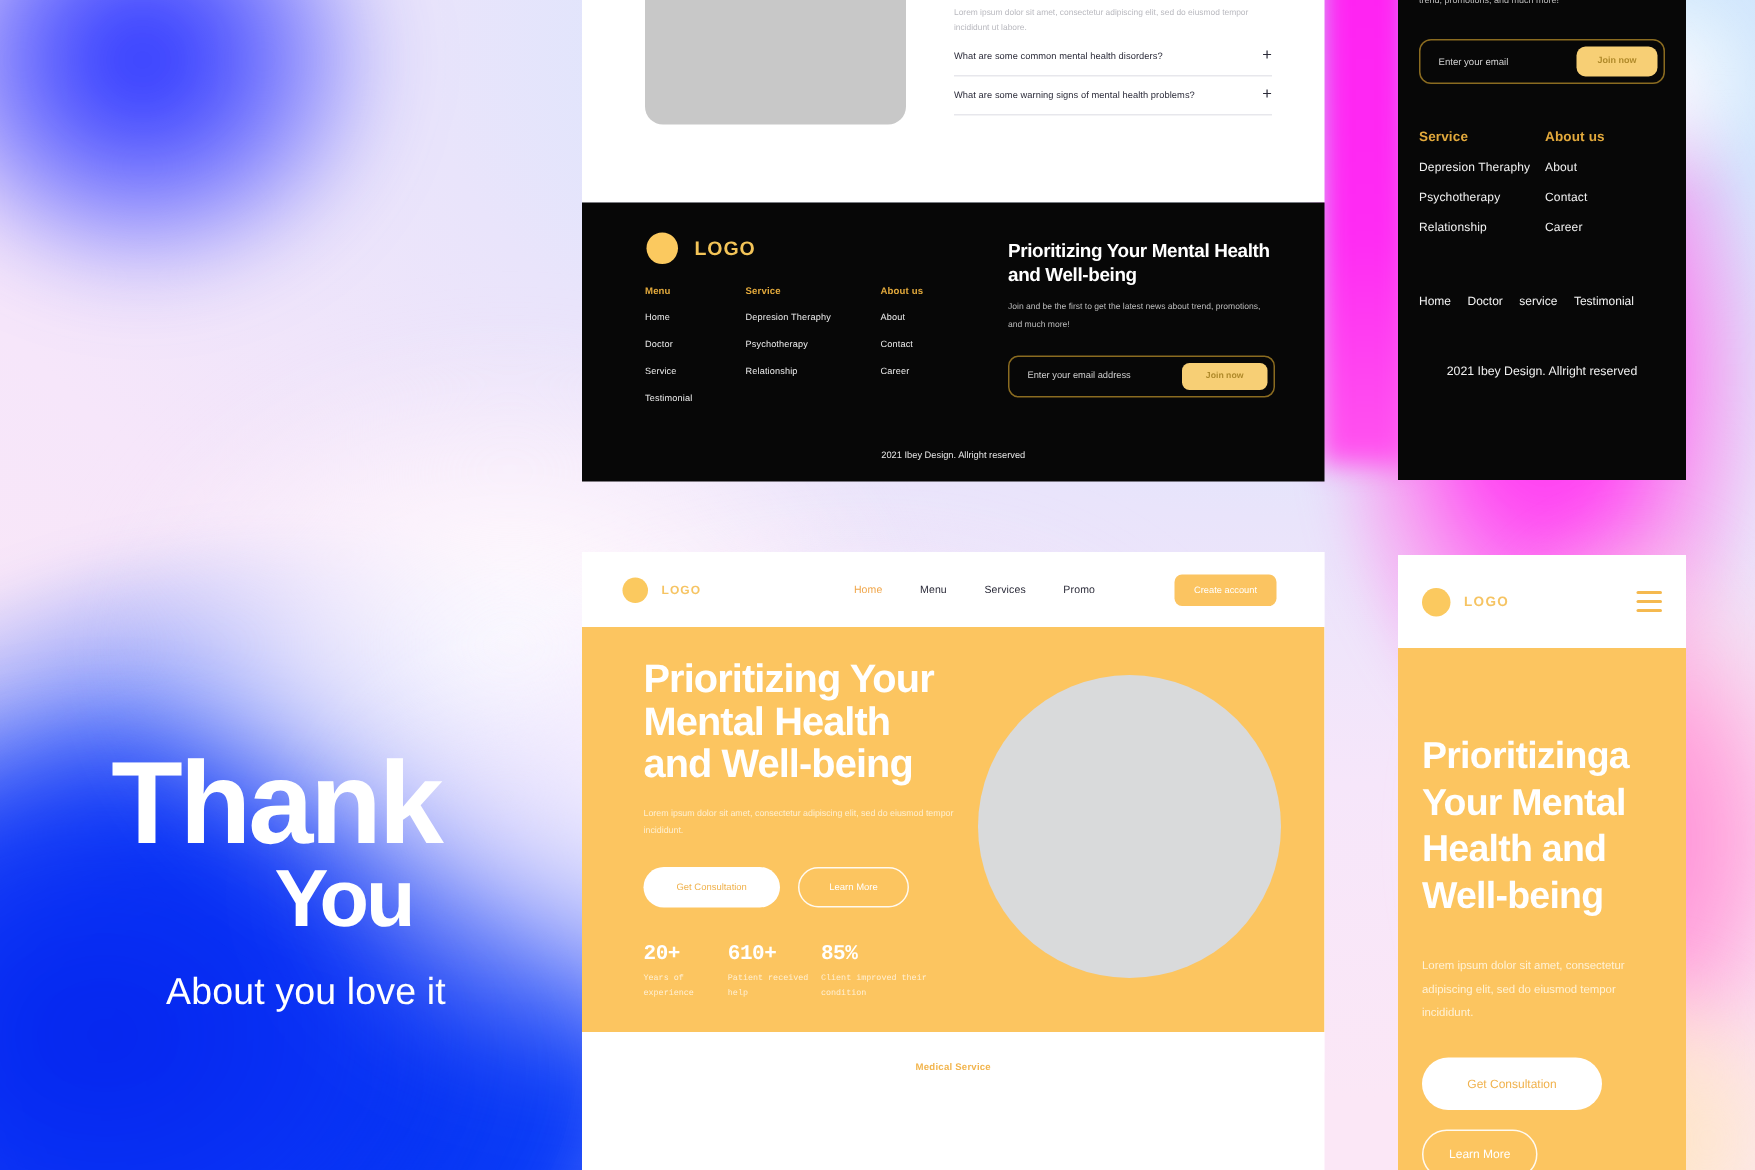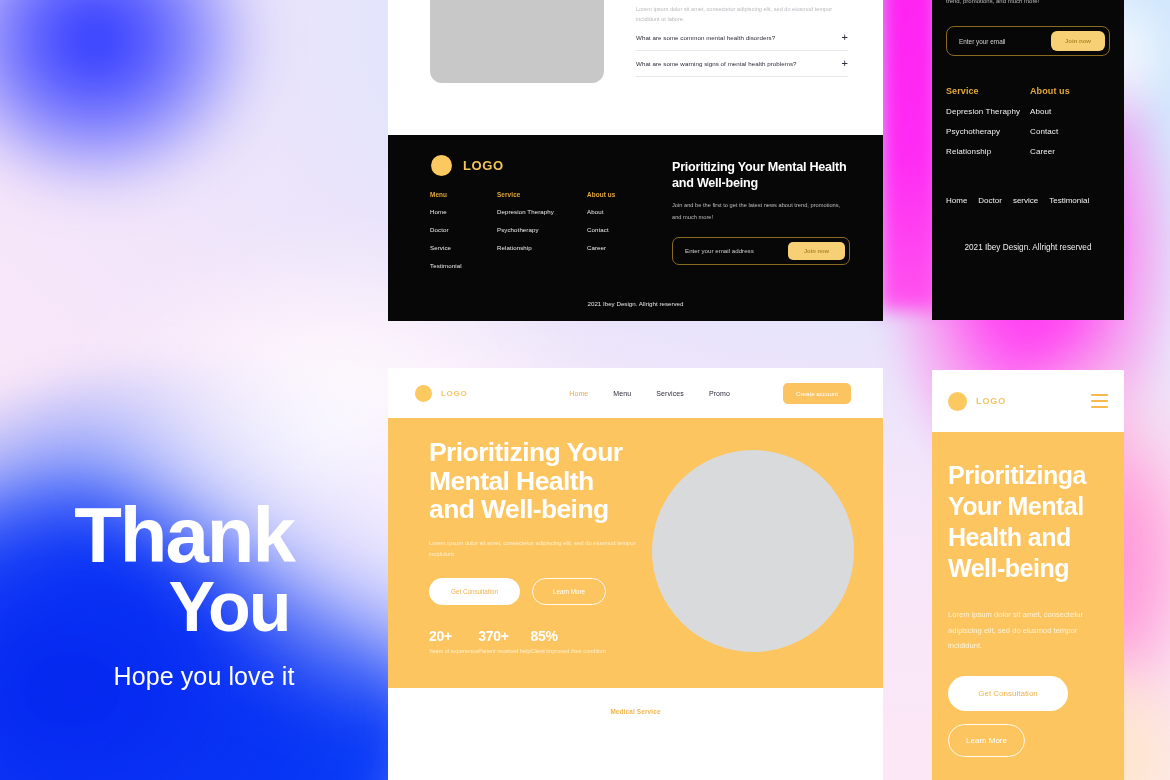--- a/index.html
+++ b/index.html
@@ -70,21 +70,21 @@
     filter:blur(14px);
   }
 
   
   #thanks { position:absolute; left:0; top:500px; width:388px; color:#fff; text-align:center; }
   #thanks .t1 {
     font-size:78px; font-weight:700; letter-spacing:-2px; line-height:.92;
     text-align:center; margin-left:-20px;
   }
   #thanks .t2 {
-    font-size:70px; font-weight:700; letter-spacing:-2px; line-height:.95;
+    font-size:54px; font-weight:700; letter-spacing:-2px; line-height:.95;
     text-align:center; margin-left:70px; margin-top:2px;
   }
   #thanks .sub { font-size:25px; font-weight:400; margin-top:22px; margin-left:20px; letter-spacing:.1px; }
 
   
   .panel { position:absolute; overflow:hidden; }
 
   
   #faq-panel { left:388px; top:0; width:495px; height:135px; background:#fff; }
   #faq-panel .thumb {
@@ -150,21 +150,21 @@
   .hero-p { color:#fff2d7; font-size:5.9px; line-height:1.95; margin-top:14px; opacity:.95; }
   .hero-btns { display:flex; gap:12px; margin-top:17px; }
   .btn-solid {
     background:#fff; color:#f0b24d; font-size:6.3px; border-radius:999px;
     padding:9px 22px; border:none;
   }
   .btn-ghost {
     background:transparent; color:#fff; font-size:6.3px; border-radius:999px;
     padding:9px 20px; border:1px solid rgba(255,255,255,.9);
   }
-  .hero-stats { display:flex; margin-top:23px; }
+  .hero-stats { display:flex; margin-top:23px;font-family:Liberation Mono, monospace; }
   .stat-num { color:#fff; font-size:14px; font-weight:700; letter-spacing:-.3px; }
   .stat-lbl { color:#fff0d4; font-size:5.6px; line-height:1.75; margin-top:3px; }
 
   .svc { background:#fff; padding-top:20px; text-align:center; }
   .svc-kicker { color:#f2b54e; font-size:6.4px; font-weight:600; letter-spacing:.15px; }
   .svc-title { color:#1d1d2b; font-size:18px; font-weight:700; line-height:1.16; margin-top:8px; letter-spacing:-.35px; }
 
   
   #mobile-top { left:932px; top:0; width:192px; height:320px; background:#070707; }
   .m-lead { position:absolute; left:14px; top:-4px; color:#bdbdbd; font-size:6px; line-height:1.9; }
@@ -184,21 +184,21 @@
   .m-copy { position:absolute; left:0; right:0; top:242px; text-align:center; color:#f0f0f0; font-size:8.2px; line-height:1.45; }
 
   #mobile-bot { left:932px; top:370px; width:192px; height:410px; background:#fcc560; }
   .mb-nav { height:62px; background:#fff; display:flex; align-items:center; padding:0 16px; }
   .mb-logo { display:flex; align-items:center; gap:9px; }
   .mb-dot { width:19px; height:19px; border-radius:50%; background:#fbc95f; }
   .mb-logo-txt { color:#f6c463; font-size:9px; font-weight:700; letter-spacing:.9px; }
   .mb-burger { margin-left:auto; display:flex; flex-direction:column; gap:3.5px; }
   .mb-burger i { display:block; width:17px; height:2.6px; background:#f5b94f; border-radius:2px; }
   .mb-body { padding:0 16px; }
-  .mb-h1 { color:#fff; font-size:25px; font-weight:700; line-height:1.24; letter-spacing:-.5px; margin-top:28px; }
+  .mb-h1 { color:#fff; font-size:25px; font-weight:700; line-height:1.24; letter-spacing:-.5px; margin-top:57px; }
   .mb-p { color:#fff2d7; font-size:7.6px; line-height:2.05; margin-top:23px; }
   .mb-solid {
     display:block; width:120px; margin-top:22px; background:#fff; color:#f0b24d;
     font-size:8px; border-radius:999px; padding:13px 0; border:none; text-align:center;
   }
   .mb-ghost {
     display:block; width:77px; margin-top:13px; background:transparent; color:#fff;
     font-size:8px; border-radius:999px; padding:11px 0; border:1px solid rgba(255,255,255,.9); text-align:center;
   }
 </style>
@@ -215,21 +215,21 @@
   <div class="bgl bg-pink-right"></div>
   <div class="bgl bg-pink-right2"></div>
   <div class="bgl bg-peach-br"></div>
   <div class="bgl bg-magenta-band"></div>
   <div class="bgl bg-white-tr"></div>
 </div>
 
 <div id="thanks">
   <div class="t1">Thank</div>
   <div class="t2">You</div>
-  <div class="sub">Hope you love it</div>
+  <div class="sub">About you love it</div>
 </div>
 
 <div class="panel" id="faq-panel">
   <div class="thumb"></div>
   <div class="faqwrap">
     <div class="faqlead">Lorem ipsum dolor sit amet, consectetur adipiscing elit, sed do eiusmod tempor incididunt ut labore.</div>
     <div class="faq-row">
       <span class="faq-q">What are some common mental health disorders?</span>
       <span class="faq-plus">+</span>
     </div>
@@ -303,21 +303,21 @@
       <div class="hero-btns">
         <button class="btn-solid">Get Consultation</button>
         <button class="btn-ghost">Learn More</button>
       </div>
       <div class="hero-stats">
         <div>
           <div class="stat-num">20+</div>
           <div class="stat-lbl">Years of experience</div>
         </div>
         <div>
-          <div class="stat-num">370+</div>
+          <div class="stat-num">610+</div>
           <div class="stat-lbl">Patient received help</div>
         </div>
         <div>
           <div class="stat-num">85%</div>
           <div class="stat-lbl">Client improved their condition</div>
         </div>
       </div>
     </div>
   </div>
 

